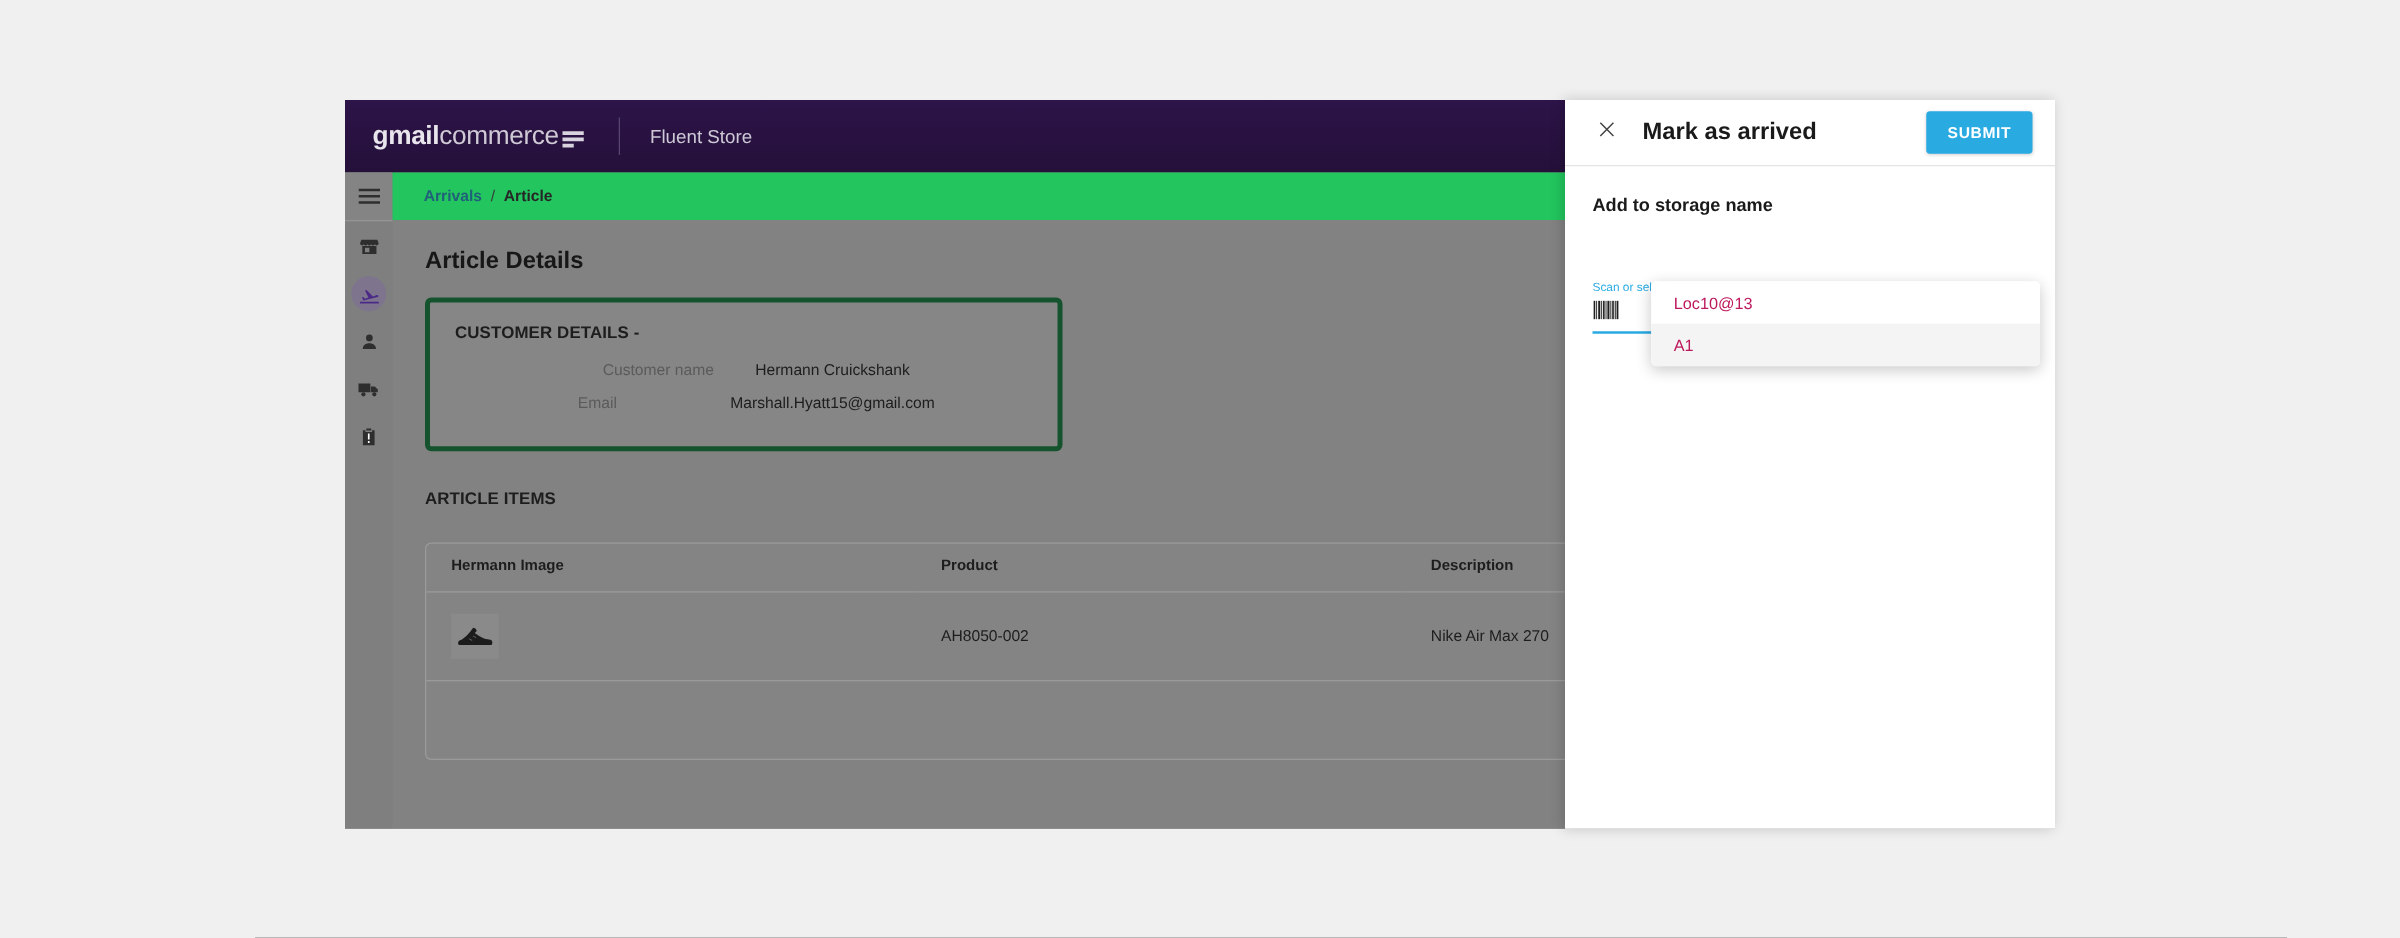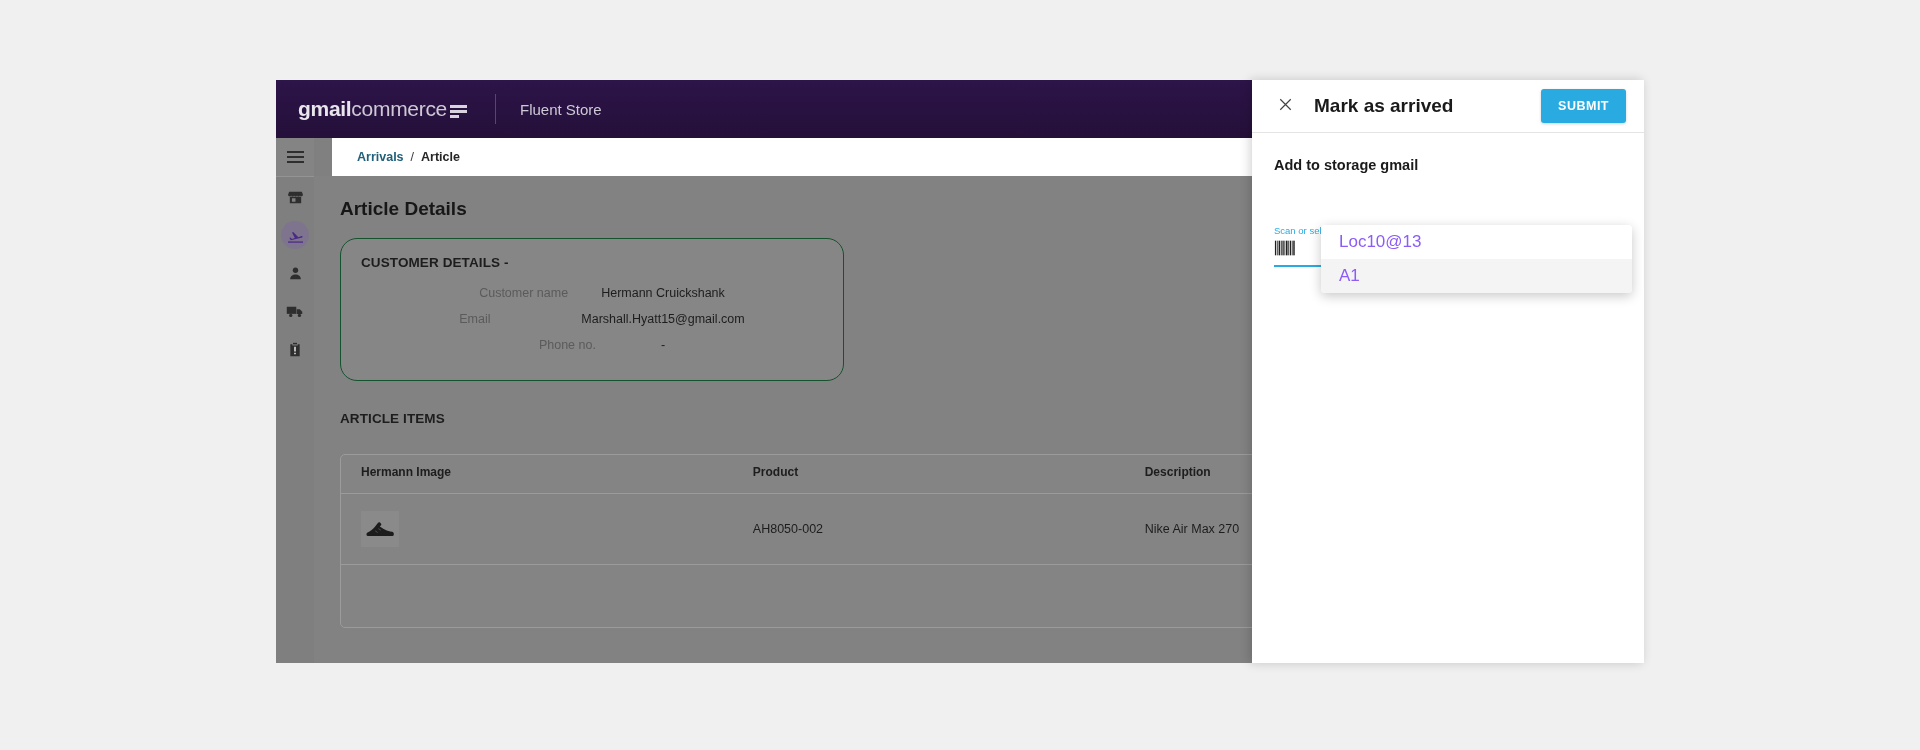--- a/index.html
+++ b/index.html
@@ -116,24 +116,24 @@
     position: absolute;
     width: 28px; height: 28px;
     border-radius: 50%;
     background: rgba(124, 77, 196, 0.22);
   }
   .rail-item svg { position: relative; z-index: 1; }
 
   
   #sub-header {
     position: absolute;
-    left: 56px; top: 58px;
+    left: 38px; top: 58px;
     right: 0;
     height: 38px;
-    background: #ffffff;
+    background: #22c55e;
     border-bottom: 1px solid #9a9a9a;
     display: flex;
     align-items: center;
   }
   #breadcrumb {
     margin-left: 25px;
     font-size: 12.5px;
     display: flex;
     align-items: center;
     gap: 7px;
@@ -156,22 +156,22 @@
   }
   #page-title {
     margin: 22px 0 0 26px;
     font-size: 19px;
     font-weight: 700;
     color: #171717;
   }
 
   .card {
     margin: 18px 0 0 26px;
-    border: 1px solid #14532d;
-    border-radius: 17px;
+    border: 4px solid #14532d;
+    border-radius: 5px;
     background: rgba(255,255,255,0.035);
   }
   #customer-card {
     width: 502px;
     padding: 16px 0 18px 0;
   }
   .card-heading {
     font-size: 13.5px;
     font-weight: 700;
     color: #1d1d1d;
@@ -334,22 +334,22 @@
     border-radius: 4px;
     box-shadow: 0 3px 12px rgba(0,0,0,0.22);
     overflow: hidden;
     z-index: 20;
   }
   .dd-option {
     padding: 0 0 0 18px;
     height: 34px;
     display: flex;
     align-items: center;
-    font-size: 17px;
-    color: #8b5cf6;
+    font-size: 13px;
+    color: #be185d;
     cursor: pointer;
     background: #ffffff;
   }
   .dd-option.highlighted {
     background: #f4f4f4;
   }
 </style>
 </head>
 <body>
 
@@ -441,24 +441,20 @@
     <div class="card" id="customer-card">
       <div class="card-heading">CUSTOMER DETAILS -</div>
 
       <div class="detail-row">
         <span class="detail-label">Customer name</span>
         <span class="detail-value">Hermann Cruickshank</span>
       </div>
       <div class="detail-row">
         <span class="detail-label">Email</span>
         <span class="detail-value">Marshall.Hyatt15@gmail.com</span>
-      </div>
-      <div class="detail-row">
-        <span class="detail-label">Phone no.</span>
-        <span class="detail-value">-</span>
       </div>
     </div>
 
     <div id="items-section">
       <div id="items-heading">ARTICLE ITEMS</div>
 
       <table id="items-table">
         <thead>
           <tr>
             <th class="col-img">Hermann Image</th>
@@ -497,21 +493,21 @@
         <svg width="15" height="15" viewBox="0 0 20 20">
           <path d="M3 3L17 17M17 3L3 17" stroke="#444" stroke-width="1.6" fill="none"></path>
         </svg>
       </span>
     </div>
     <div id="modal-title">Mark as arrived</div>
     <button id="submit-button">SUBMIT</button>
   </div>
 
   <div id="modal-body">
-    <div id="storage-heading">Add to storage gmail</div>
+    <div id="storage-heading">Add to storage name</div>
 
     <div id="field-label">Scan or select storage area</div>
 
     <div id="field-row">
       <span id="barcode-icon-wrap">
         <svg width="22" height="22" viewBox="0 0 24 24">
           <g fill="#1f1f1f">
             <rect x="1" y="4" width="1.4" height="16"></rect>
             <rect x="3.2" y="4" width="0.8" height="16"></rect>
             <rect x="5" y="4" width="1.8" height="16"></rect>

